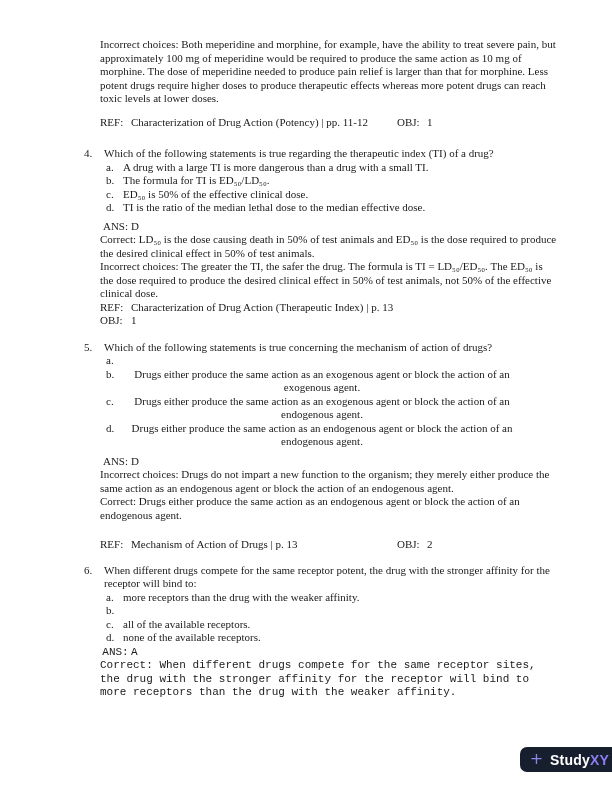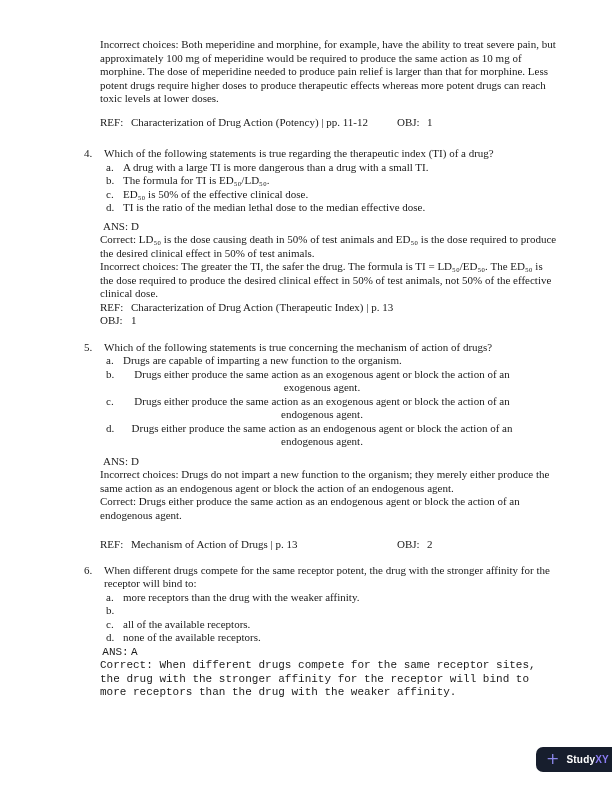--- a/index.html
+++ b/index.html
@@ -65,21 +65,21 @@
     color: var(--plus-purple, #8a86e8);
     font-family: "DejaVu Sans", sans-serif;
     font-size: 16px;
     font-weight: 400;
     line-height: 1;
     margin-top: -2px;
   }
   .badge .brand {
     font-family: "Liberation Sans", "DejaVu Sans", sans-serif;
     font-weight: 700;
-    font-size: 10px;
+    font-size: 14px;
     letter-spacing: 0.2px;
     color: #ffffff;
     line-height: 1;
   }
   .badge .xy { color: var(--brand-purple, #8b7cf2); }
 </style>
 </head>
 <body>
 
 <div class="page">
@@ -126,21 +126,20 @@
     </div>
     <div class="refline">
       <span class="lbl">OBJ:</span><span>1</span>
     </div>
 
     <div class="question mt13">
       <span class="qnum">5.</span>
       <div class="stem">Which of the following statements is true concerning the mechanism of action of drugs?</div>
       <div class="choice">
         <span class="letter">a.</span>
-        <span class="ctext">Drugs are capable of imparting a new function to the organism.</span>
       </div>
       <div class="choice">
         <span class="letter">b.</span>
         <span class="ctext">Drugs either produce the same action as an exogenous agent or block the action of an exogenous agent.</span>
       </div>
       <div class="choice">
         <span class="letter">c.</span>
         <span class="ctext">Drugs either produce the same action as an exogenous agent or block the action of an endogenous agent.</span>
       </div>
       <div class="choice">

